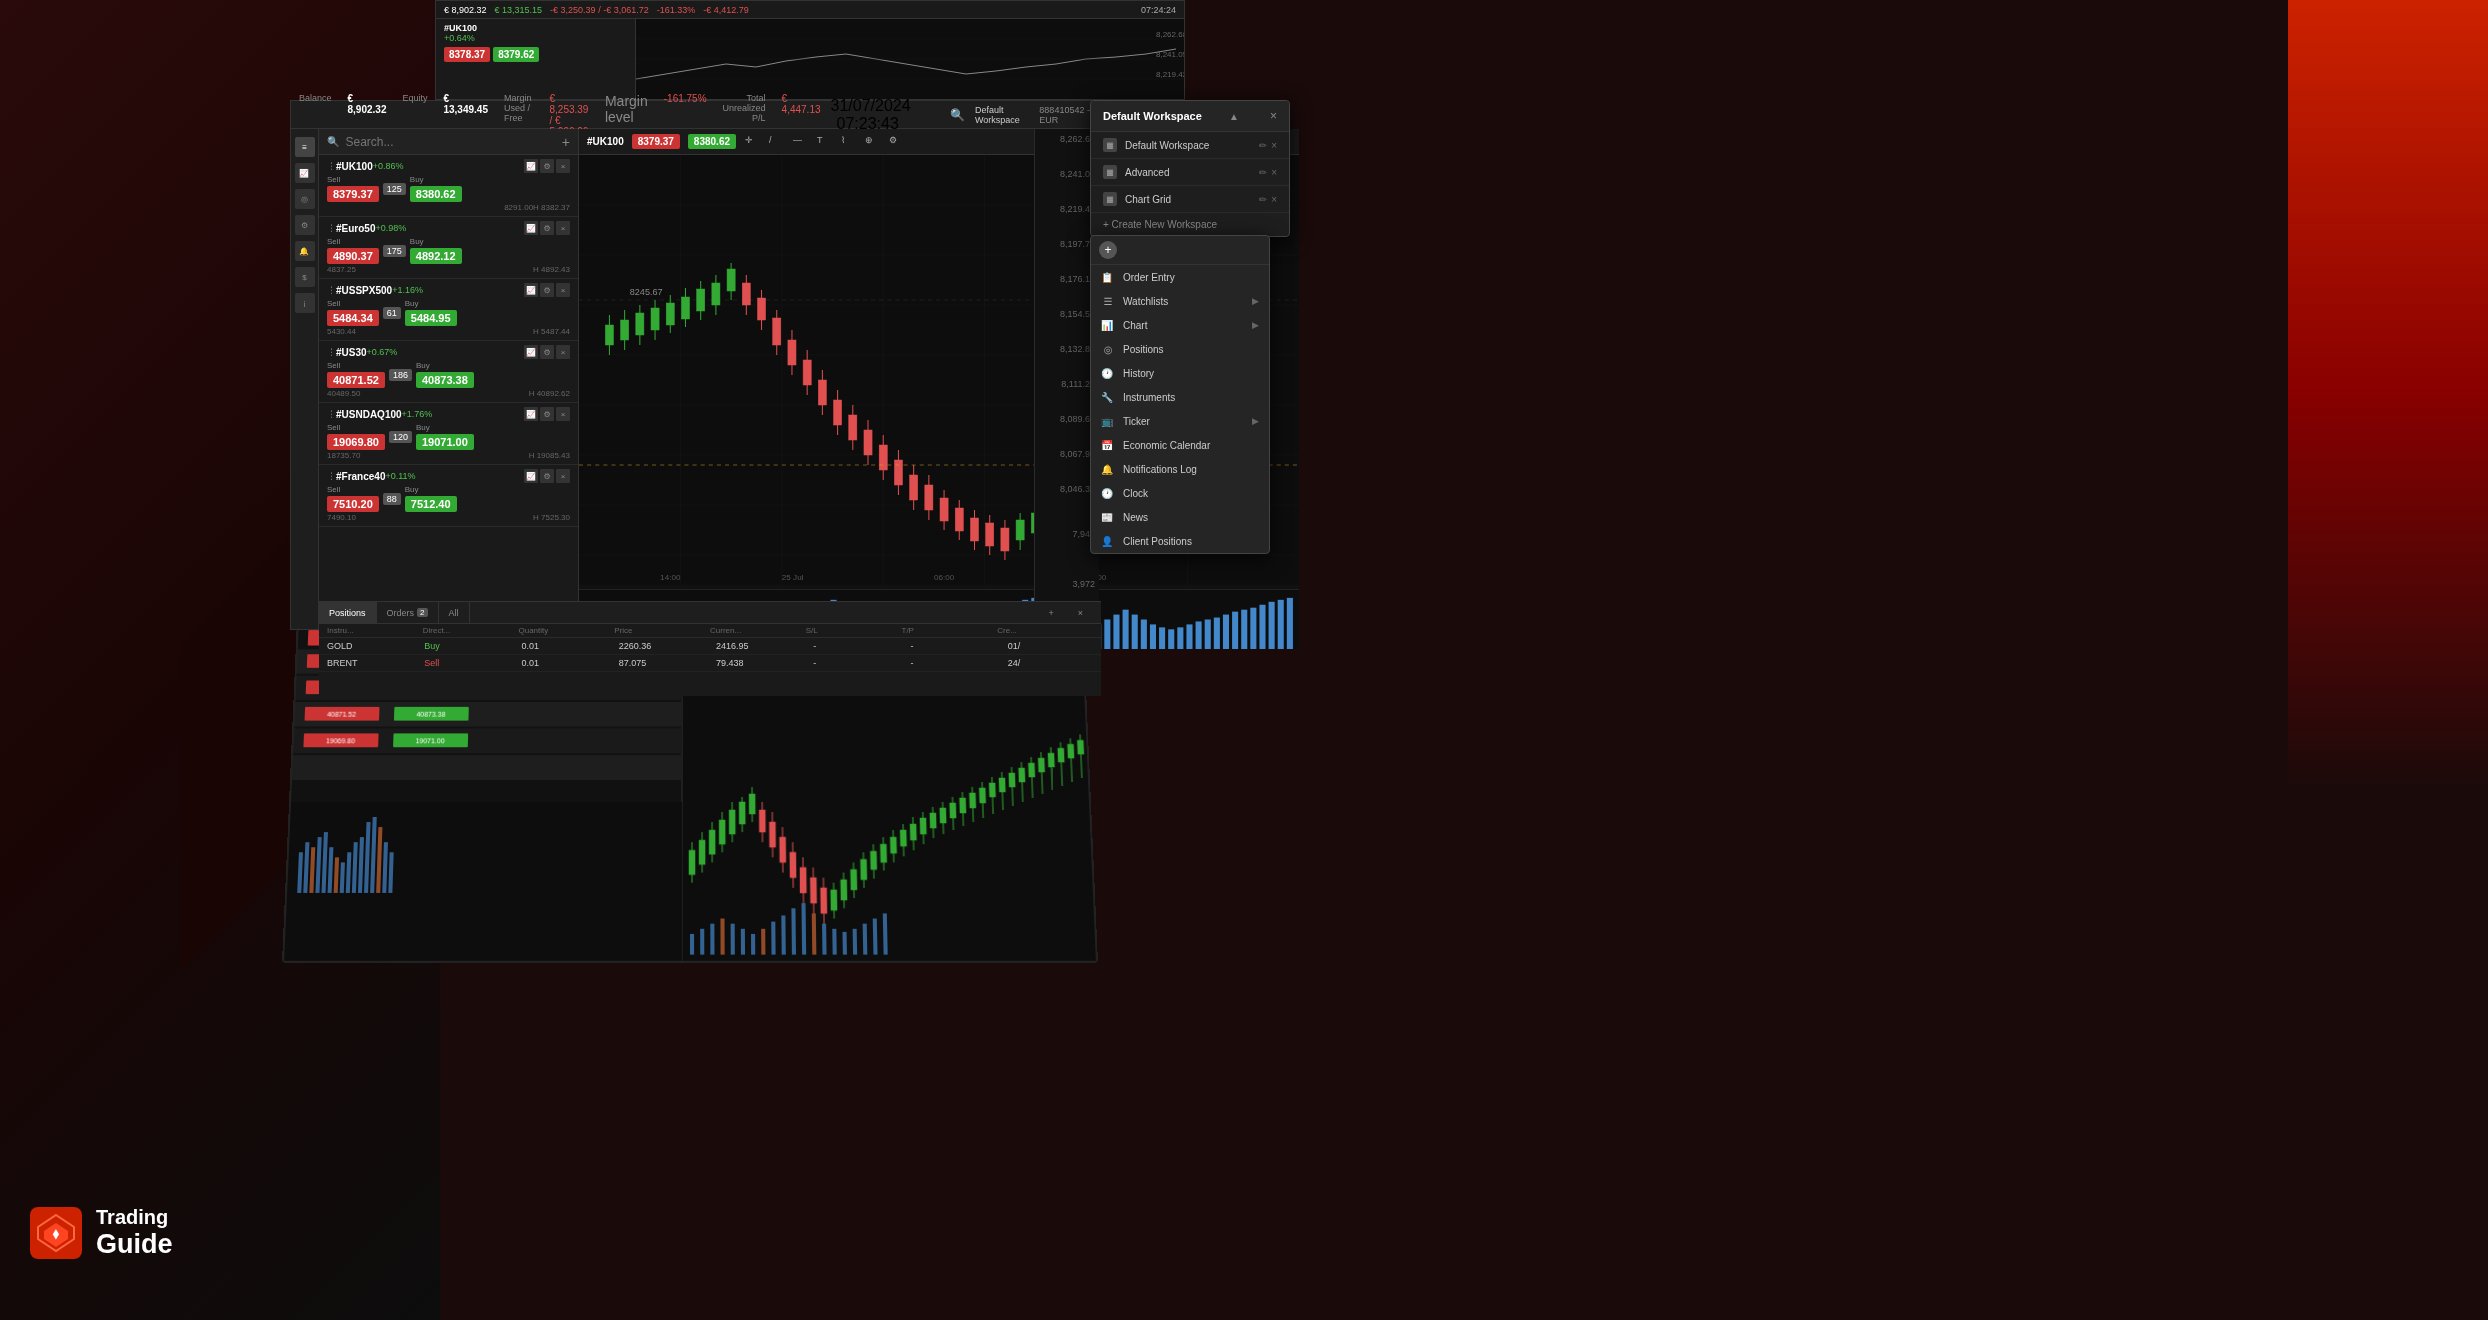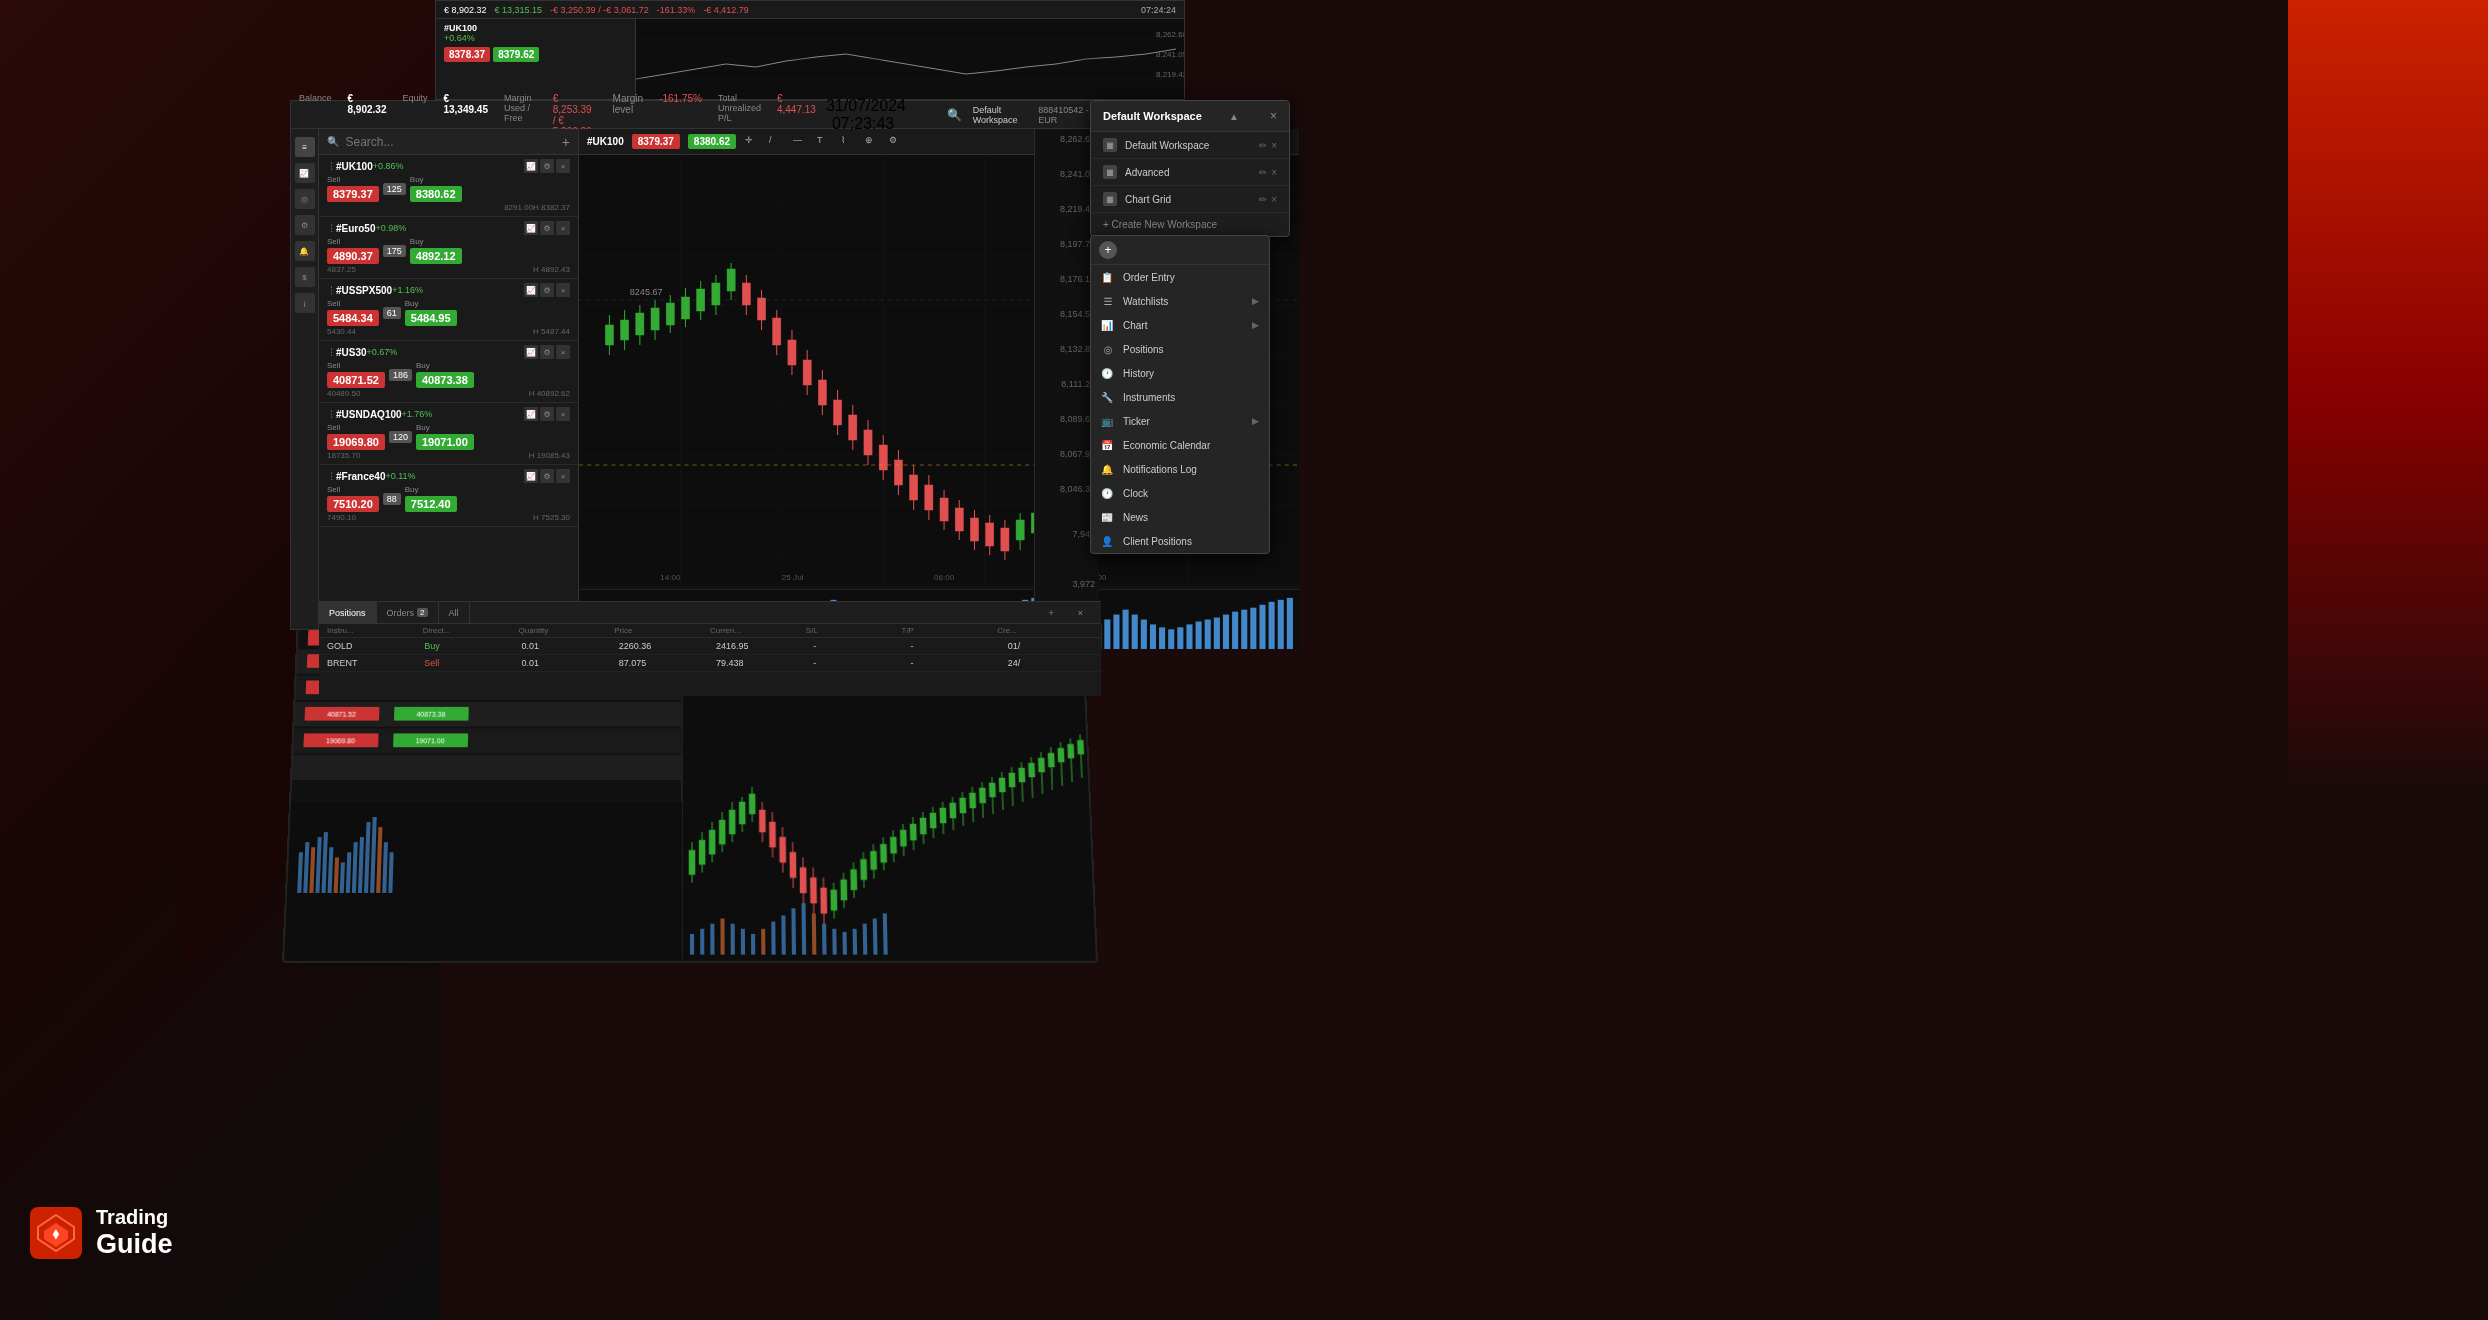--- a/index.html
+++ b/index.html
@@ -525,23 +525,23 @@
 <div class="platform-main">
 
   <div class="top-bar">
     <div class="top-bar-balance">
       <span style="color:#888; font-size:9px;">Balance</span>
       <span class="top-bar-value">€ 8,902.32</span>
       <span style="color:#888; font-size:9px;">Equity</span>
       <span class="top-bar-value">€ 13,349.45</span>
       <span style="color:#888; font-size:9px;">Margin Used / Free</span>
       <span class="top-bar-red">€ 8,253.39 / € 5,096.06</span>
-      <span style="color:#888; font-size:10px;">Margin level</span>
+      <span style="color:#888; font-size:14px;">Margin level</span>
       <span class="top-bar-red">-161.75%</span>
-      <span style="color:#888; font-size:9px;">Total Unrealized P/L</span>
+      <span style="color:#888; font-size:9px;text-align:right;">Total Unrealized P/L</span>
       <span class="top-bar-red">€ 4,447.13</span>
     </div>
     <span style="margin-left:auto;">
       <span>31/07/2024</span>
       <span style="margin-left:6px;">07:23:43</span>
     </span>
     <span style="color:#888; font-size:12px; cursor:pointer;">🔍</span>
     <span style="font-size:9px; color:#ccc; cursor:pointer;">Default Workspace</span>
     <span style="font-size:9px; color:#888;">888410542 - EUR</span>
   </div>

